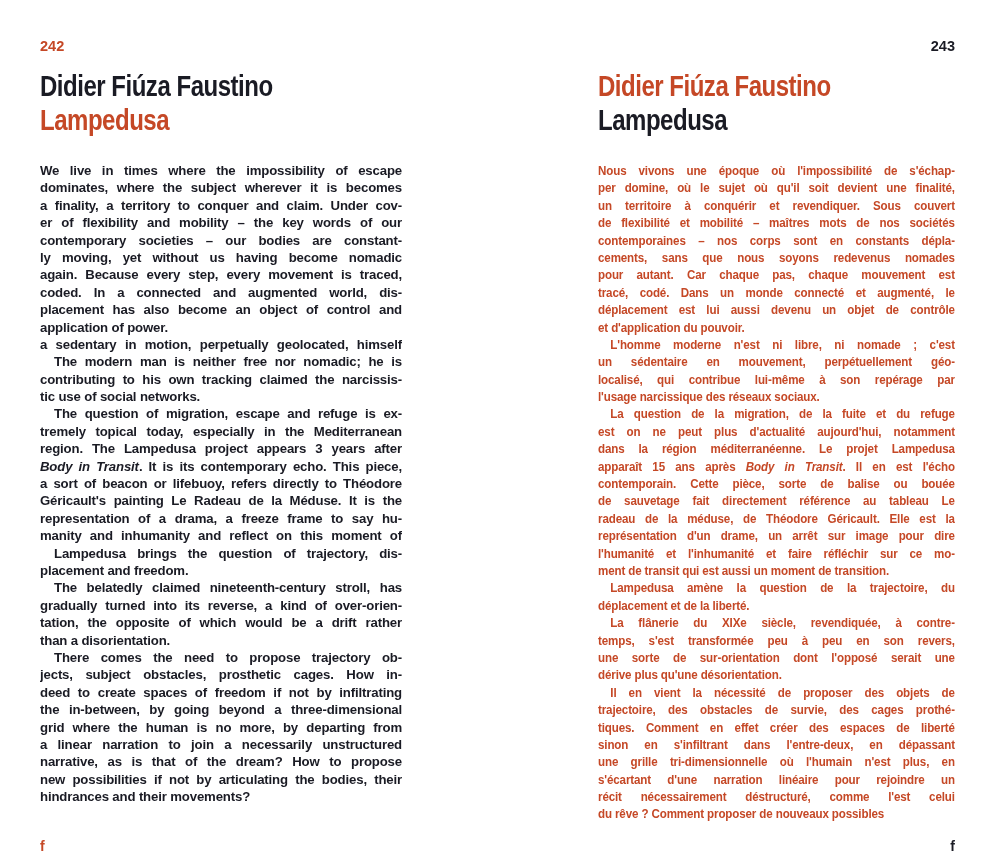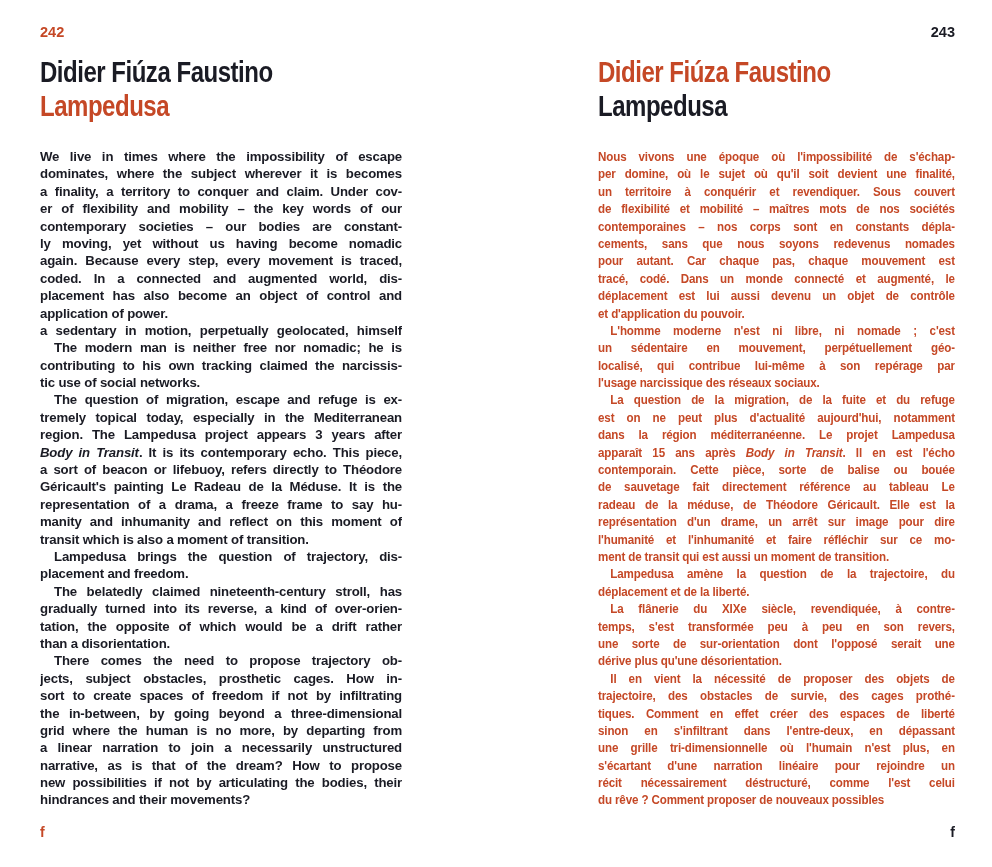--- a/index.html
+++ b/index.html
@@ -6,21 +6,21 @@
     --accent:#c54826;
     --ink:#1a1b24;
     --paper:#ffffff;
   }
   html,body{margin:0;padding:0;}
   body{
     width:992px;height:867px;position:relative;overflow:hidden;
     background:var(--paper);
     font-family:"Liberation Sans", sans-serif;
   }
-  .page{position:absolute;top:2px;height:688px;}
+  .page{position:absolute;top:16px;height:688px;}
   .page.left{left:40px;width:362px;}
   .page.right{left:598px;width:357px;}
 
   .pagenum{
     position:absolute;top:22px;
     font-size:14.5px;font-weight:bold;line-height:16px;
   }
   .page.left .pagenum{left:0;color:var(--accent);}
   .page.right .pagenum{right:0;color:var(--ink);}
 
@@ -85,36 +85,35 @@
       </div>
       <div>
         <div class="line indent">The question of migration, escape and refuge is ex-</div>
         <div class="line">tremely topical today, especially in the Mediterranean</div>
         <div class="line">region. The Lampedusa project appears 3 years after</div>
         <div class="line"><i>Body in Transit</i>. It is its contemporary echo. This piece,</div>
         <div class="line">a sort of beacon or lifebuoy, refers directly to Théodore</div>
         <div class="line">Géricault's painting Le Radeau de la Méduse. It is the</div>
         <div class="line">representation of a drama, a freeze frame to say hu-</div>
         <div class="line">manity and inhumanity and reflect on this moment of</div>
-        <div class="line last">transit which is also a moment of transition.</div>
       </div>
       <div>
         <div class="line indent">Lampedusa brings the question of trajectory, dis-</div>
         <div class="line last">placement and freedom.</div>
       </div>
       <div>
         <div class="line indent">The belatedly claimed nineteenth-century stroll, has</div>
         <div class="line">gradually turned into its reverse, a kind of over-orien-</div>
         <div class="line">tation, the opposite of which would be a drift rather</div>
         <div class="line last">than a disorientation.</div>
       </div>
       <div>
         <div class="line indent">There comes the need to propose trajectory ob-</div>
         <div class="line">jects, subject obstacles, prosthetic cages. How in-</div>
-        <div class="line">sort to create spaces of freedom if not by infiltrating</div>
+        <div class="line">deed to create spaces of freedom if not by infiltrating</div>
         <div class="line">the in-between, by going beyond a three-dimensional</div>
         <div class="line">grid where the human is no more, by departing from</div>
         <div class="line">a linear narration to join a necessarily unstructured</div>
         <div class="line">narrative, as is that of the dream? How to propose</div>
         <div class="line">new possibilities if not by articulating the bodies, their</div>
         <div class="line last">hindrances and their movements?</div>
       </div>
     </div>
   <div class="footmark">f</div>
 </section>

